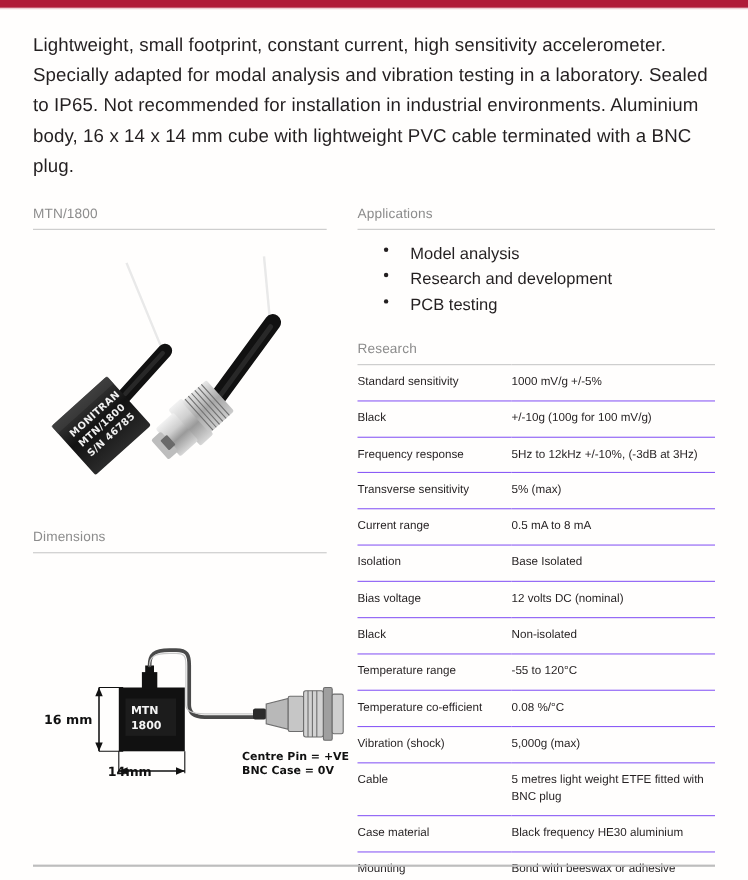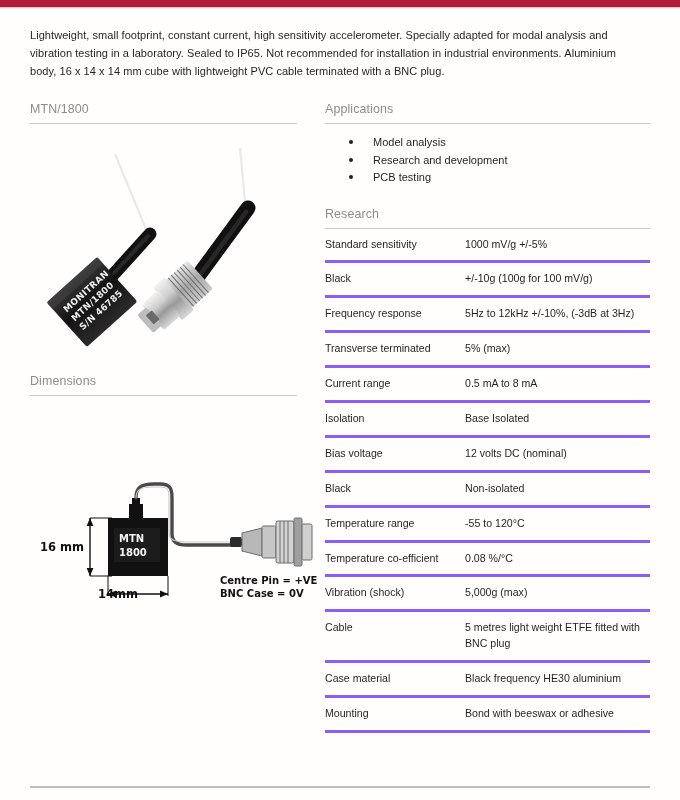--- a/index.html
+++ b/index.html
@@ -18,48 +18,48 @@
   }
   .top-bar-shadow{
     position:absolute; top:7px; left:0; width:680px; height:2px;
     background:linear-gradient(to bottom, rgba(176,27,56,.35), rgba(255,255,255,0));
   }
   .page{
     position:absolute; top:9px; left:0; width:680px; height:791px;
     padding:18px 30px 0 30px;
   }
   .intro{
-    font-size:11px; line-height:1.62; color:#231f20;
+    font-size:17px; line-height:1.62; color:#231f20;
     letter-spacing:.005em;
     margin:0 0 22px 0; padding-right:6px;
   }
   .cols{ display:flex; gap:0; align-items:flex-start; }
   .col-left{ width:295px; flex:0 0 295px; padding-right:28px; }
   .col-right{ width:325px; flex:0 0 325px; }
 
   .sec-head{
     font-size:12.4px; color:#8c8c8c; font-weight:400;
     letter-spacing:.01em; margin:0 0 7px 0;
   }
   .sec-rule{ height:1px; background:#c9c9c9; margin-bottom:6px; }
 
   
   .apps{ list-style:none; margin:10px 0 20px 0; padding:0 0 0 24px; }
   .apps li{
-    font-size:11px; line-height:1.58; color:#231f20;
+    font-size:15px; line-height:1.58; color:#231f20;
     position:relative; padding-left:24px;
   }
   .apps li::before{
     content:""; position:absolute; left:0; top:6px;
     width:4px; height:4px; border-radius:50%; background:#231f20;
   }
 
   
   .spec{ width:100%; border-collapse:collapse; }
-  .spec tr{ border-bottom:3px solid #8b5cf6; }
+  .spec tr{ border-bottom:1px solid #8b5cf6; }
   .spec tr:first-child{ border-top:1px solid #c9c9c9; }
   .spec td{
     font-size:10.6px; line-height:1.5; color:#231f20;
     padding:8px 0 8px 0; vertical-align:top;
   }
   .spec td.k{ width:140px; padding-right:8px; }
   .spec td.v{ }
 
   
   .photo{ position:relative; width:295px; height:232px; margin-top:6px; }
@@ -142,21 +142,21 @@
               <line x1="28" y1="-19" x2="28" y2="19"></line>
               <line x1="32" y1="-19" x2="32" y2="19"></line>
             </g>
             <rect x="-26" y="-17" width="22" height="34" rx="2" fill="url(#metal)"></rect>
             <rect x="-36" y="-12" width="12" height="24" rx="2" fill="#bdbdbd"></rect>
             <rect x="-30" y="-6" width="8" height="12" rx="1" fill="#6a6a6a"></rect>
           </g>
         </svg>
       </div>
 
-      <div class="sec-head" style="margin-top:12px;">Dimensions</div>
+      <div class="sec-head" style="margin-top:34px;">Dimensions</div>
       <div class="sec-rule"></div>
 
       <div class="dimwrap">
         <svg width="295" height="200" viewBox="0 0 295 200" xmlns="http://www.w3.org/2000/svg">
 
           <rect x="78" y="112" width="60" height="58" fill="#111"></rect>
           <rect x="84" y="122" width="46" height="34" fill="#1c1c1c"></rect>
           <text x="89" y="136" fill="#f4f4f4" font-family="DejaVu Sans, sans-serif" font-size="10" font-weight="700">MTN</text>
           <text x="89" y="150" fill="#f4f4f4" font-family="DejaVu Sans, sans-serif" font-size="10" font-weight="700">1800</text>
 
@@ -223,21 +223,21 @@
             </tr>
             <tr>
               <td class="k">Black</td>
               <td class="v">+/-10g (100g for 100 mV/g)</td>
             </tr>
             <tr>
               <td class="k">Frequency response</td>
               <td class="v">5Hz to 12kHz +/-10%, (-3dB at 3Hz)</td>
             </tr>
             <tr>
-              <td class="k">Transverse terminated</td>
+              <td class="k">Transverse sensitivity</td>
               <td class="v">5% (max)</td>
             </tr>
             <tr>
               <td class="k">Current range</td>
               <td class="v">0.5 mA to 8 mA</td>
             </tr>
             <tr>
               <td class="k">Isolation</td>
               <td class="v">Base Isolated</td>
             </tr>

